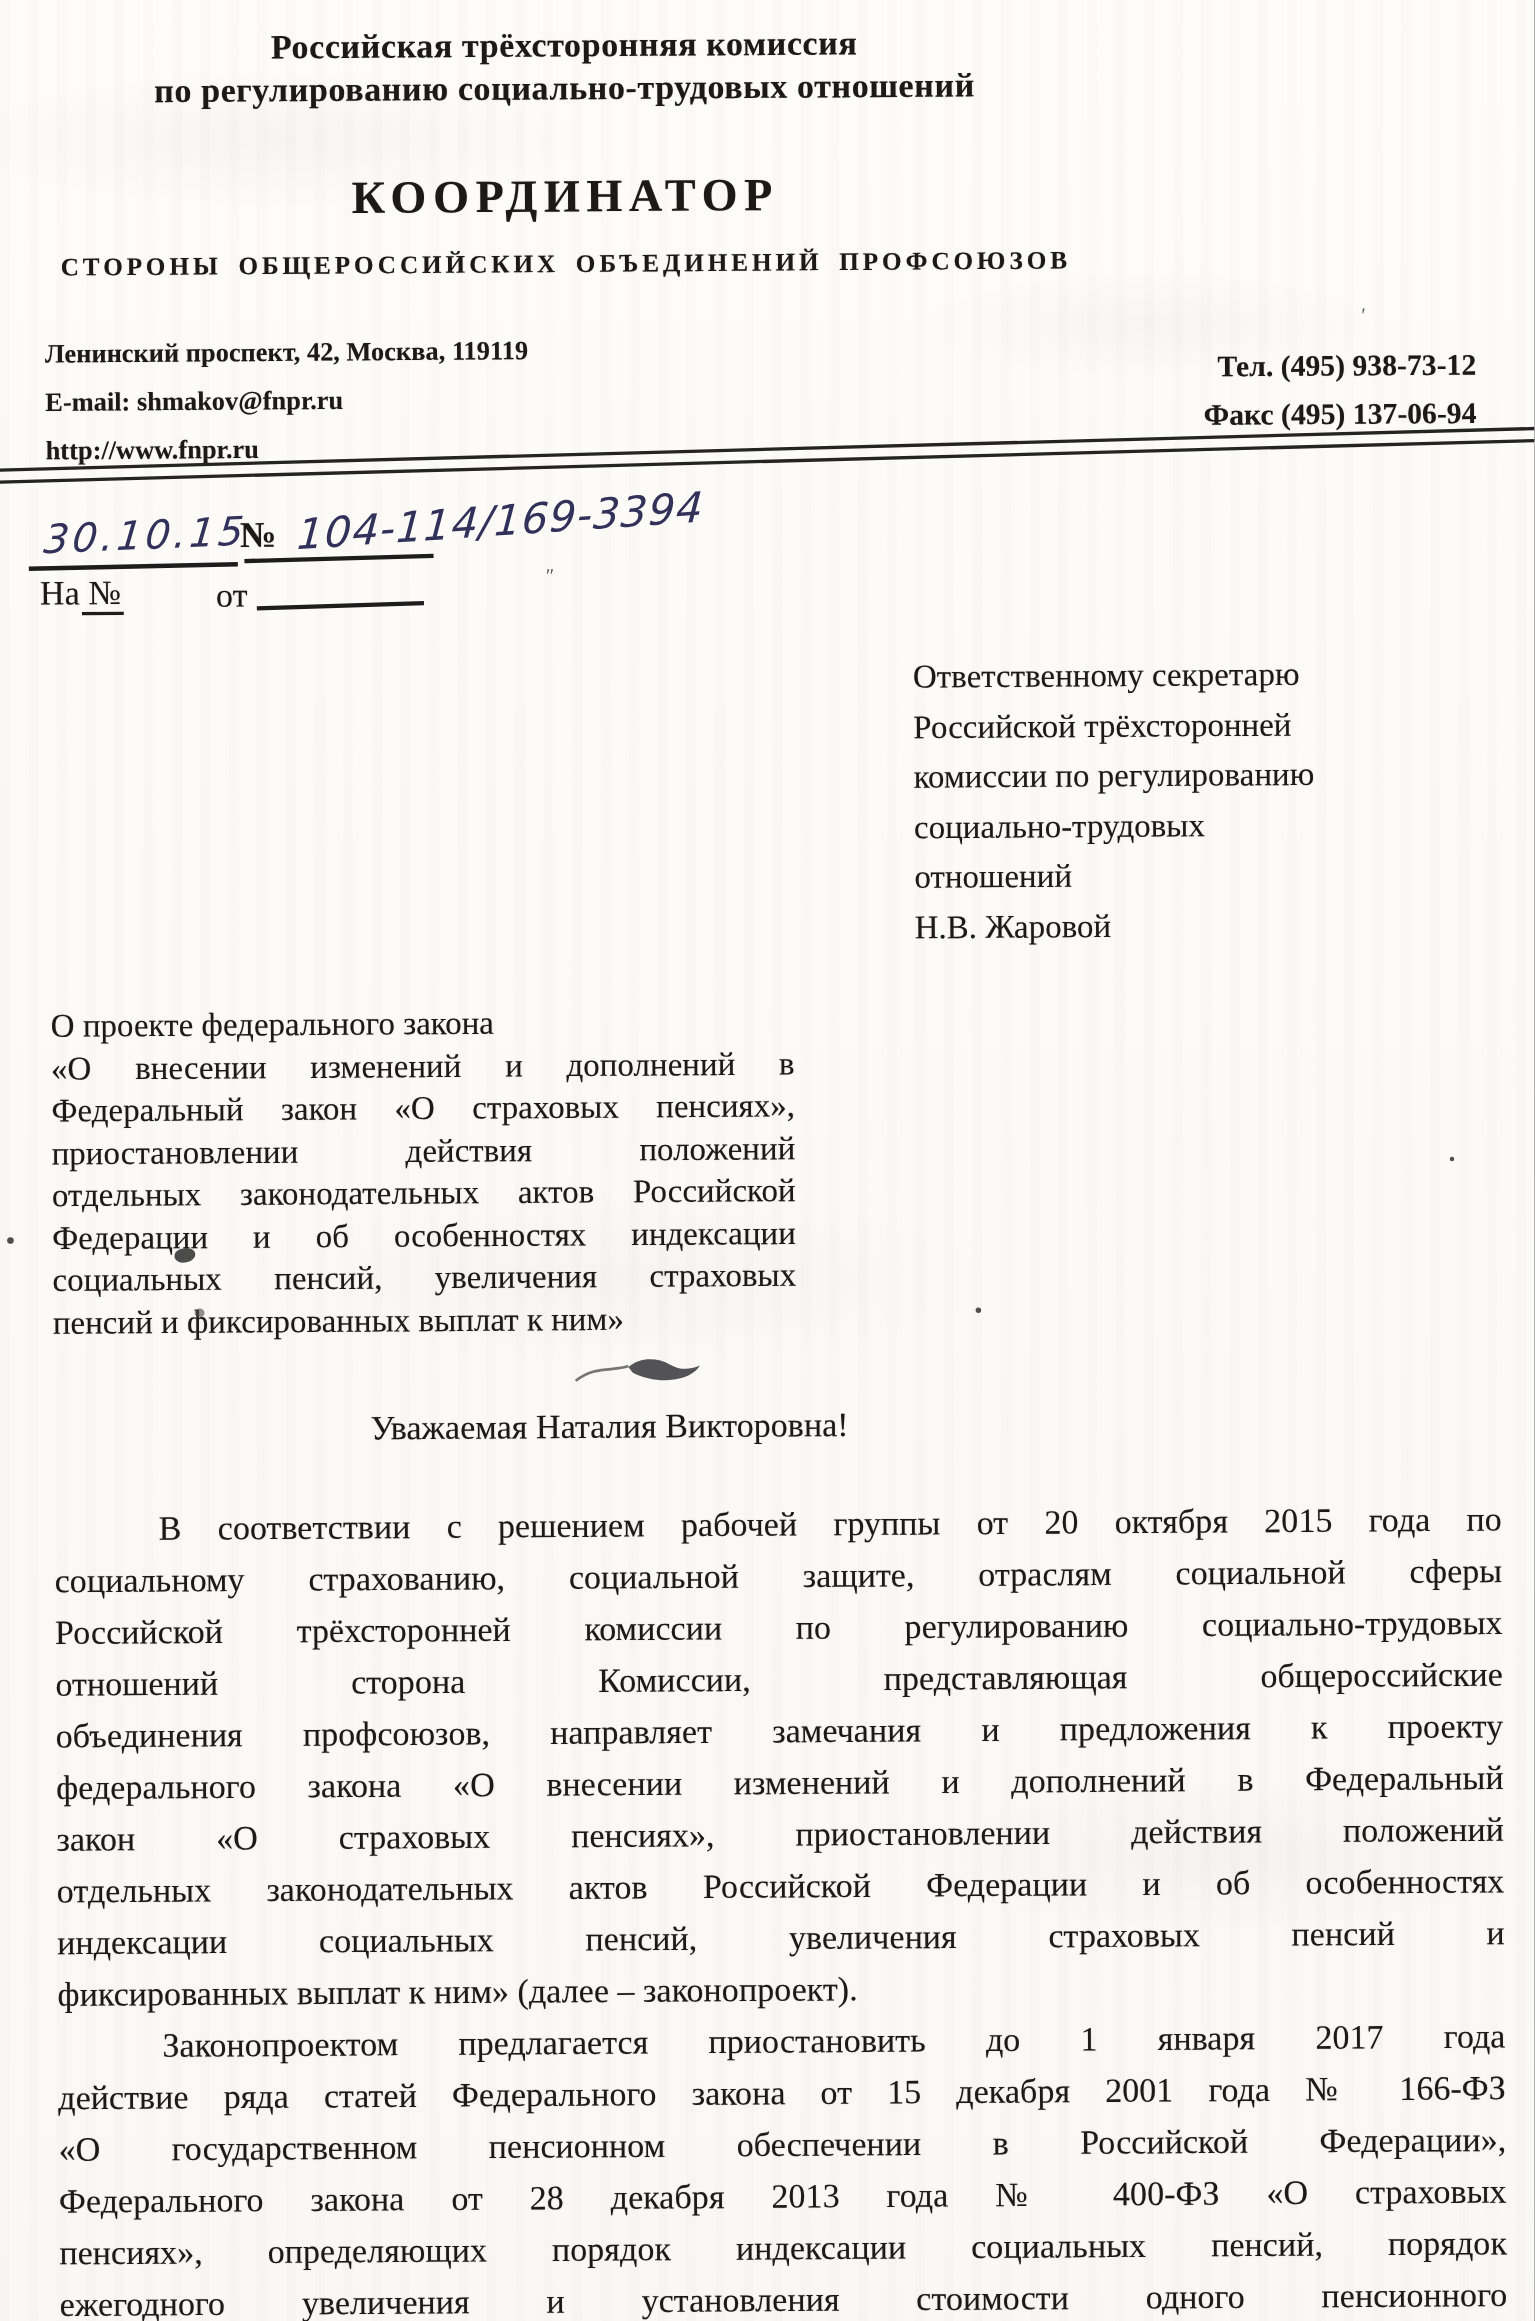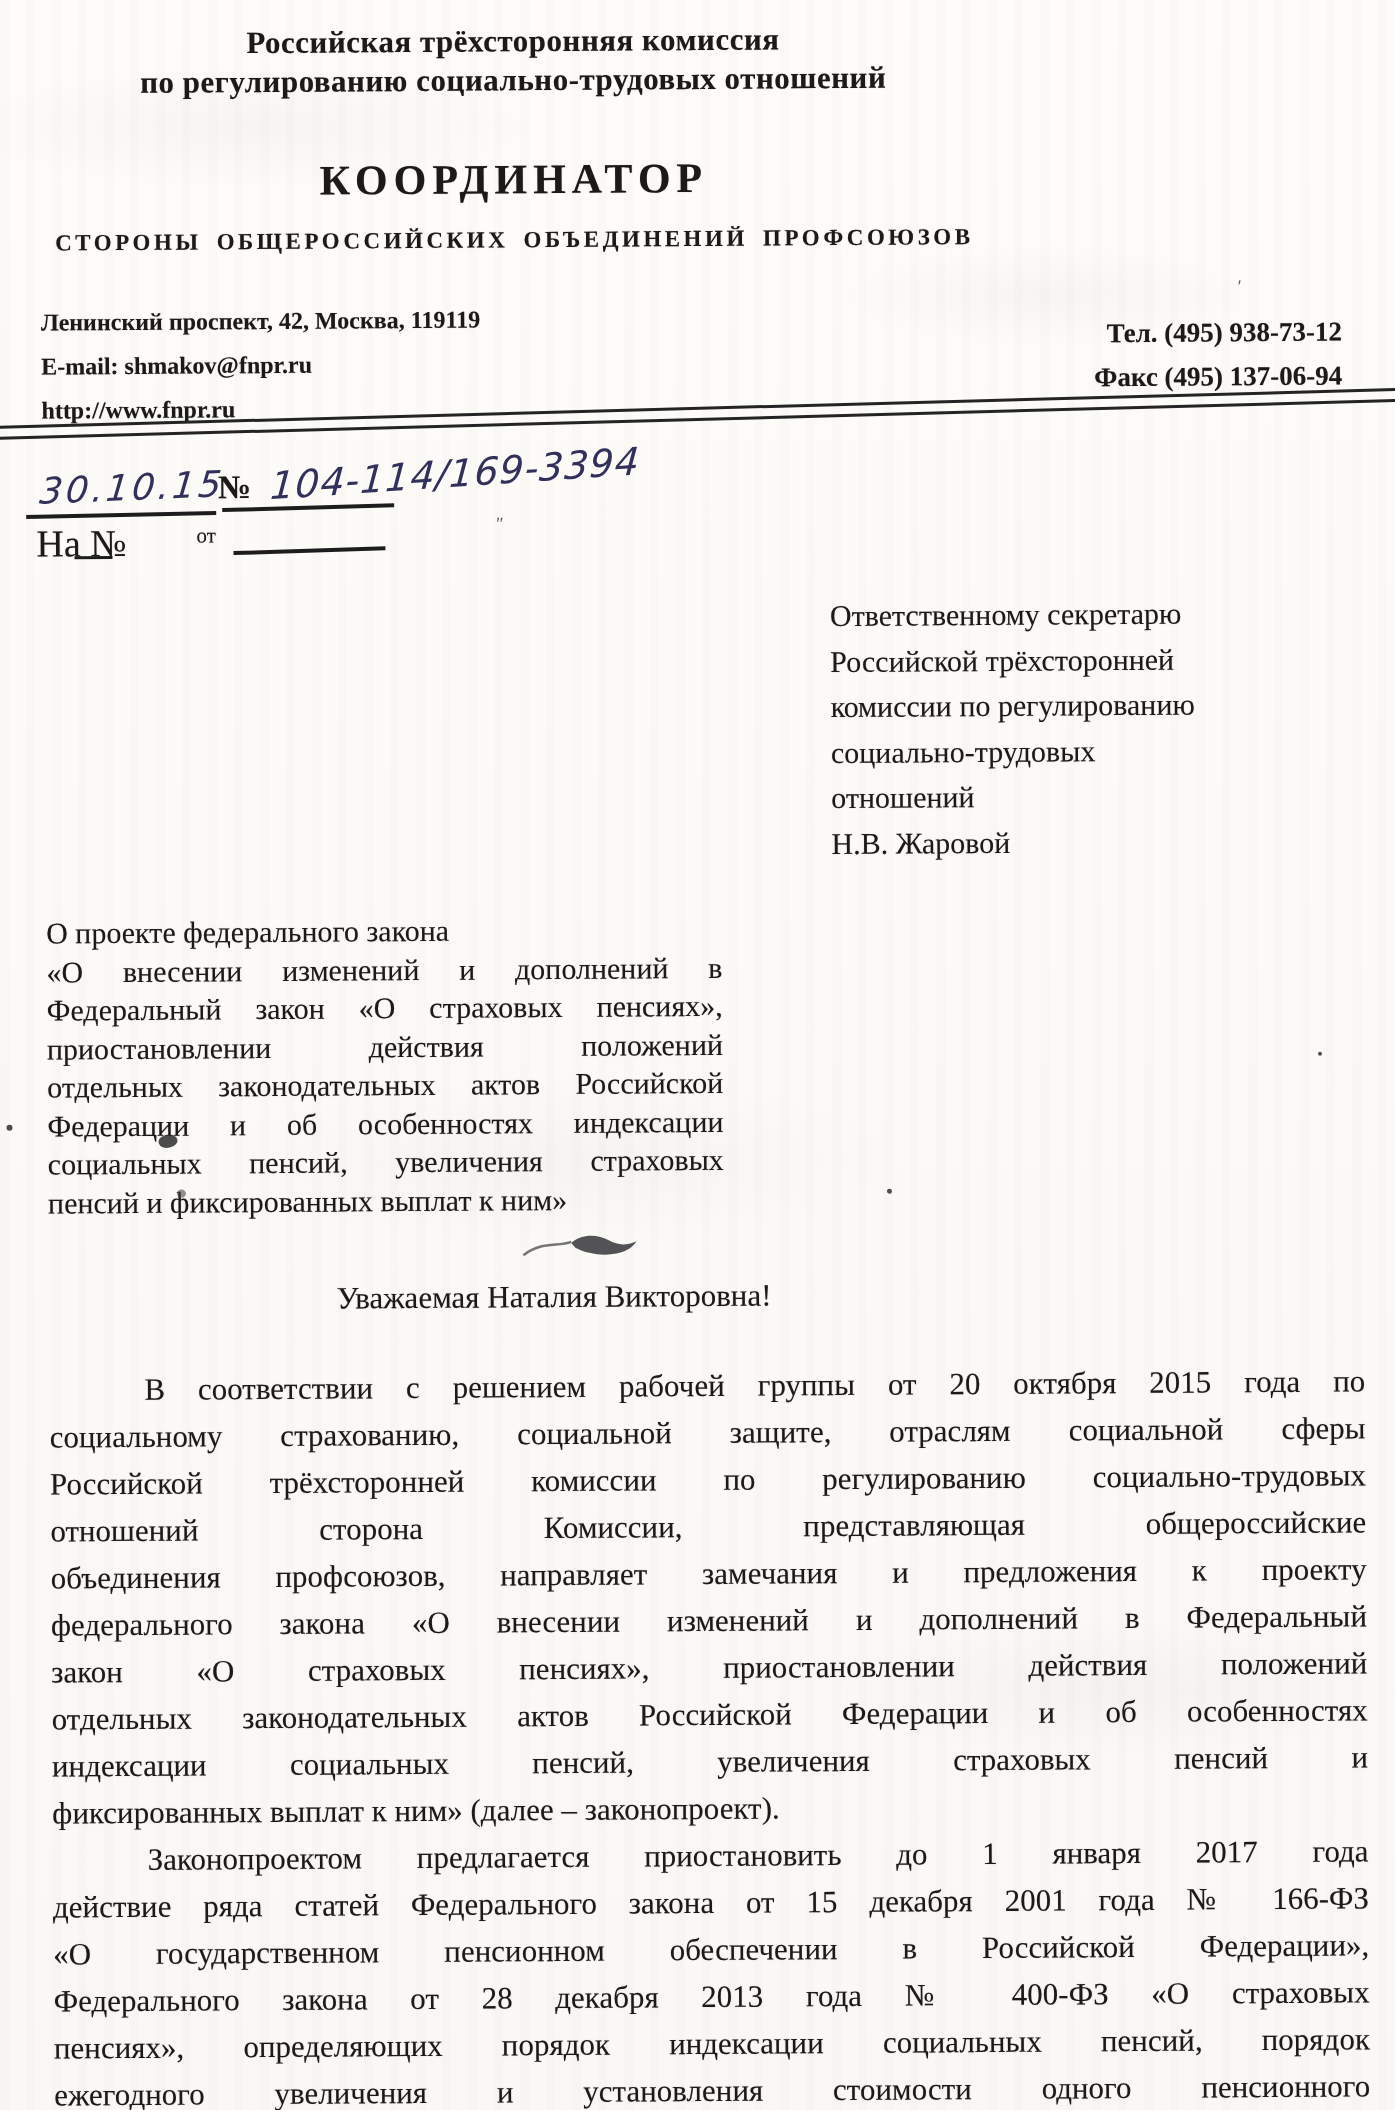--- a/index.html
+++ b/index.html
@@ -31,22 +31,22 @@
   
   .hand{font-family:"DejaVu Sans",sans-serif;font-style:italic;color:#31315a;white-space:nowrap;}
   .ref-date{position:absolute;left:44px;top:463px;font-size:36px;letter-spacing:3px;transform:rotate(-2deg) skewX(-8deg);}
   .ref-no{position:absolute;left:222px;top:466px;font-size:33px;font-weight:bold;}
   .ref-num{position:absolute;left:274px;top:450px;font-size:38px;letter-spacing:1px;transform:rotate(-3.5deg) skewX(-8deg);}
   .uline{position:absolute;height:4px;background:#1d1d1d;}
   .u1{left:30px;top:509px;width:190px;transform:rotate(-.8deg);}
   .u2{left:226px;top:503px;width:172px;transform:rotate(-1.2deg);}
   .u3{left:78px;top:552px;width:38px;height:3px;}
   .u4{left:237px;top:546px;width:152px;transform:rotate(-1.4deg);}
-  .reply-no{position:absolute;left:40px;top:517px;font-size:38px;}
-  .reply-from{position:absolute;left:200px;top:520px;font-size:21px;}
+  .reply-no{position:absolute;left:40px;top:517px;font-size:31px;}
+  .reply-from{position:absolute;left:200px;top:520px;font-size:31px;}
   
   .addressee{position:absolute;left:833px;top:594px;width:420px;font-size:30px;line-height:45.5px;}
   
   .subject{position:absolute;left:47px;top:910px;width:676px;font-size:30px;line-height:38.5px;}
   .sline{text-align:justify;text-align-last:justify;}
   .sline.noju{text-align-last:left;}
   
   .salutation{position:absolute;left:335px;top:1278px;font-size:31px;white-space:nowrap;}
   
   .bodytext{position:absolute;left:47px;top:1362px;width:1316px;font-size:31px;line-height:47px;}

